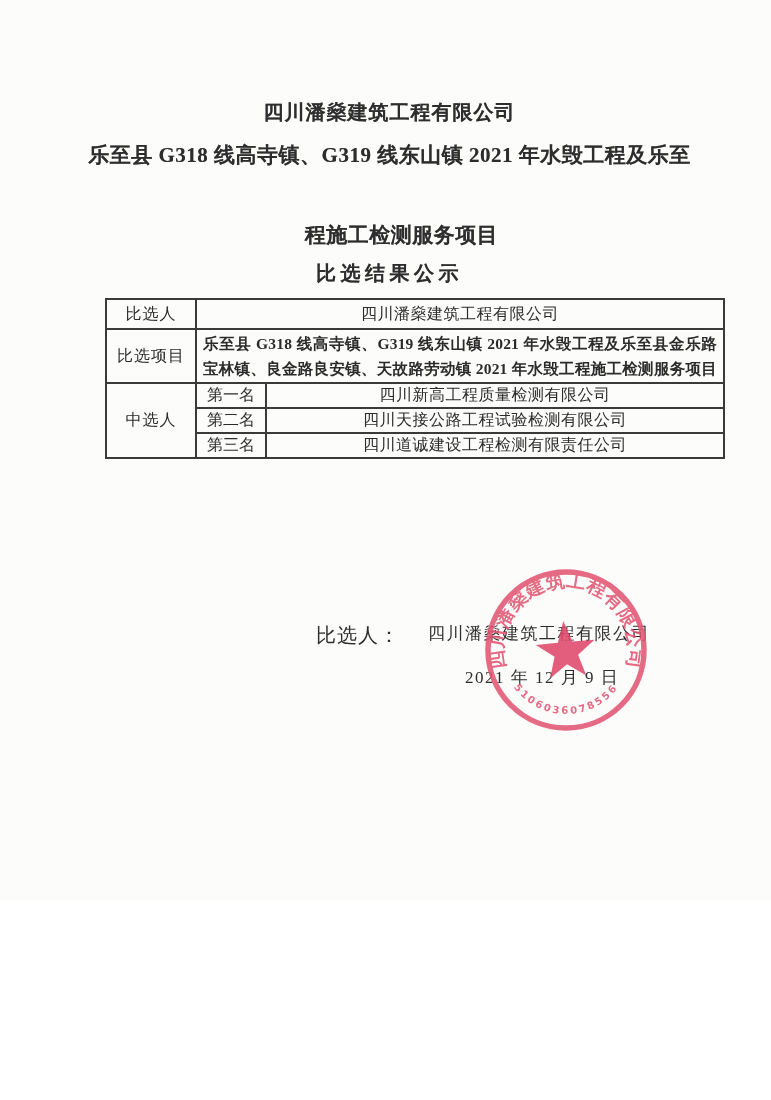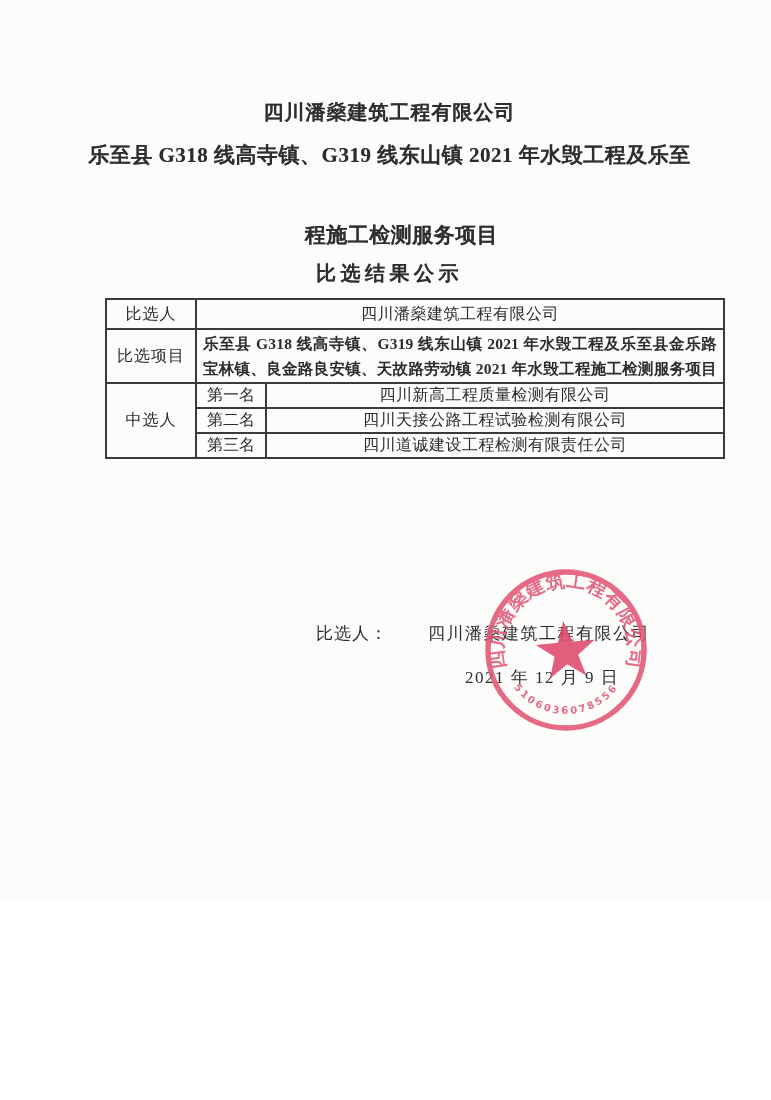--- a/index.html
+++ b/index.html
@@ -52,21 +52,21 @@
     font-size:15.5px;line-height:25px;padding:2px 7px;
     letter-spacing:.2px;
     font-weight:bold;
   }
   td.rank{text-align:center;}
   td.comp{text-align:center;letter-spacing:.5px;}
   tr.r1{height:30px;}
   tr.r2{height:46px;border-radius:16px;}
   tr.r3{height:25px;}
   
-  .sig-label{position:absolute;left:316px;top:622px;font-size:17px;letter-spacing:1px;}
+  .sig-label{position:absolute;left:316px;top:622px;font-size:20px;letter-spacing:1px;}
   .sig-company{position:absolute;left:428px;top:622px;font-size:17px;letter-spacing:1.5px;}
   .sig-date{position:absolute;left:465px;top:666px;font-size:17px;letter-spacing:1.5px;}
   
   .stamp{
     position:absolute;left:481px;top:566px;
     opacity:.88;filter:blur(.35px);
   }
   .stamp .ring{fill:none;stroke:#e25673;stroke-width:5.5px;}
   .stamp .seal-text{
     fill:#e25673;font-size:19px;font-weight:700;

